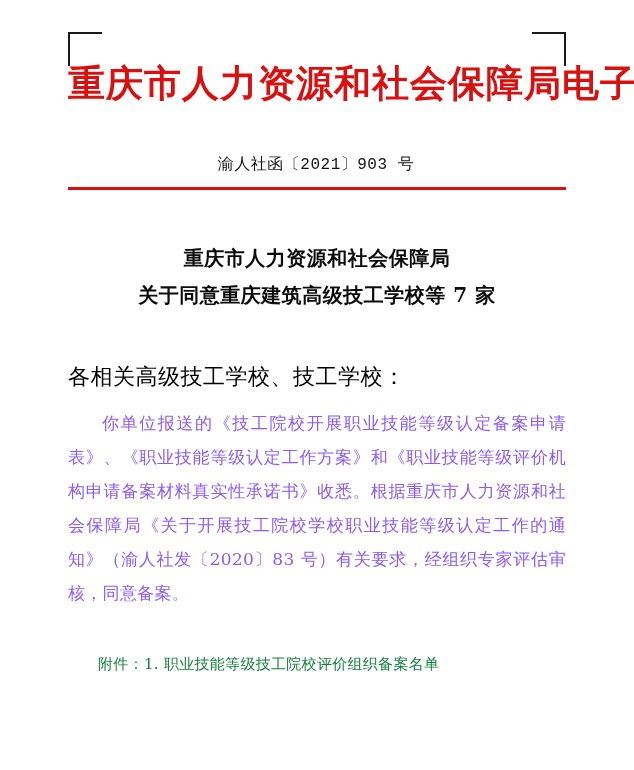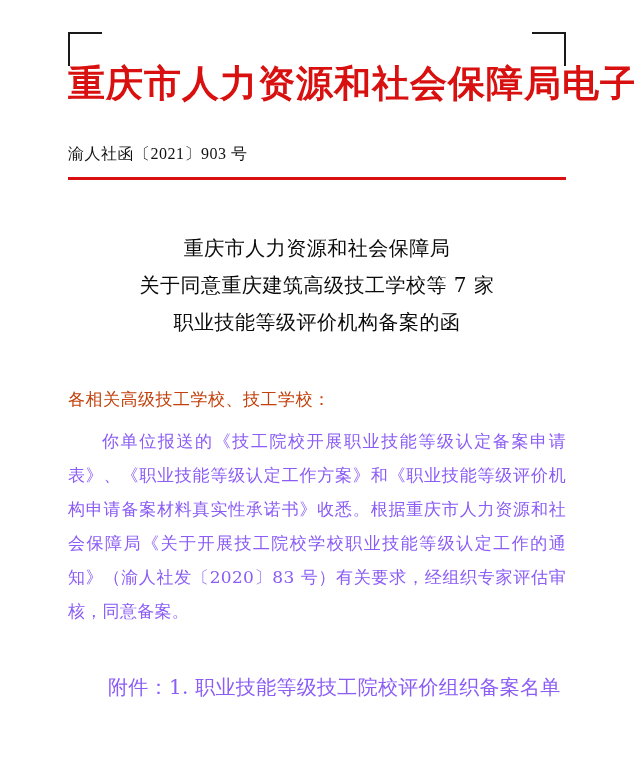--- a/index.html
+++ b/index.html
@@ -45,75 +45,75 @@
     color: #d8100f;
     font-family: "DejaVu Serif", "Liberation Serif", serif;
     font-weight: bold;
     font-size: 37px;
     letter-spacing: 1px;
     line-height: 1.25;
     white-space: nowrap;
   }
 
   .doc-number-row {
-    margin-top: 38px;
-    text-align: left;
-    font-family: Liberation Serif, serif;
+    margin-top: 48px;
+    text-align: center;
+    font-family: Liberation Mono, monospace;
     font-size: 16px;
     color: #111111;
     padding-right: 2px;
     letter-spacing: 0.5px;
   }
 
   .red-rule {
     margin-top: 12px;
     height: 3px;
     background: #d8100f;
     width: 100%;
   }
 
   .title-block {
     margin-top: 50px;
     text-align: center;
     font-family: "DejaVu Serif", "Liberation Serif", serif;
-    font-weight: normal;
+    font-weight: bold;
     font-size: 20px;
     line-height: 1.85;
     color: #0b0b0b;
     letter-spacing: 0.5px;
   }
   .title-line { display: block; }
 
   .salutation {
     margin-top: 42px;
     font-family: "DejaVu Serif", "Liberation Serif", serif;
-    font-size: 17px;
+    font-size: 22px;
     line-height: 1.9;
-    color: #c2410c;
+    color: #000000;
     letter-spacing: 0.5px;
   }
 
   .para {
     margin-top: 8px;
     font-family: "DejaVu Serif", "Liberation Serif", serif;
     font-size: 17px;
     line-height: 2.0;
     color: #8b5cf6;
     text-align: justify;
     text-justify: inter-ideograph;
     text-indent: 2em;
     letter-spacing: 0.3px;
   }
 
   .attachment {
     margin-top: 40px;
     font-family: "DejaVu Serif", "Liberation Serif", serif;
-    font-size: 20px;
+    font-size: 15px;
     line-height: 1.9;
-    color: #8b5cf6;
+    color: #15803d;
     text-indent: 2em;
     letter-spacing: 0.3px;
   }
 </style>
 </head>
 <body>
 
 <div class="page">
 
   <div class="crop-mark cm-tl-h"></div>
@@ -125,21 +125,20 @@
 
     <div class="masthead">重庆市人力资源和社会保障局电子文件</div>
 
     <div class="doc-number-row">渝人社函〔2021〕903 号</div>
 
     <div class="red-rule"></div>
 
     <div class="title-block">
       <span class="title-line">重庆市人力资源和社会保障局</span>
       <span class="title-line">关于同意重庆建筑高级技工学校等 7 家</span>
-      <span class="title-line">职业技能等级评价机构备案的函</span>
     </div>
 
     <div class="salutation">各相关高级技工学校、技工学校：</div>
 
     <div class="para">你单位报送的《技工院校开展职业技能等级认定备案申请表》、《职业技能等级认定工作方案》和《职业技能等级评价机构申请备案材料真实性承诺书》收悉。根据重庆市人力资源和社会保障局《关于开展技工院校学校职业技能等级认定工作的通知》（渝人社发〔2020〕83 号）有关要求，经组织专家评估审核，同意备案。</div>
 
     <div class="attachment">附件：1. 职业技能等级技工院校评价组织备案名单</div>
 
   </div>
 </div>

